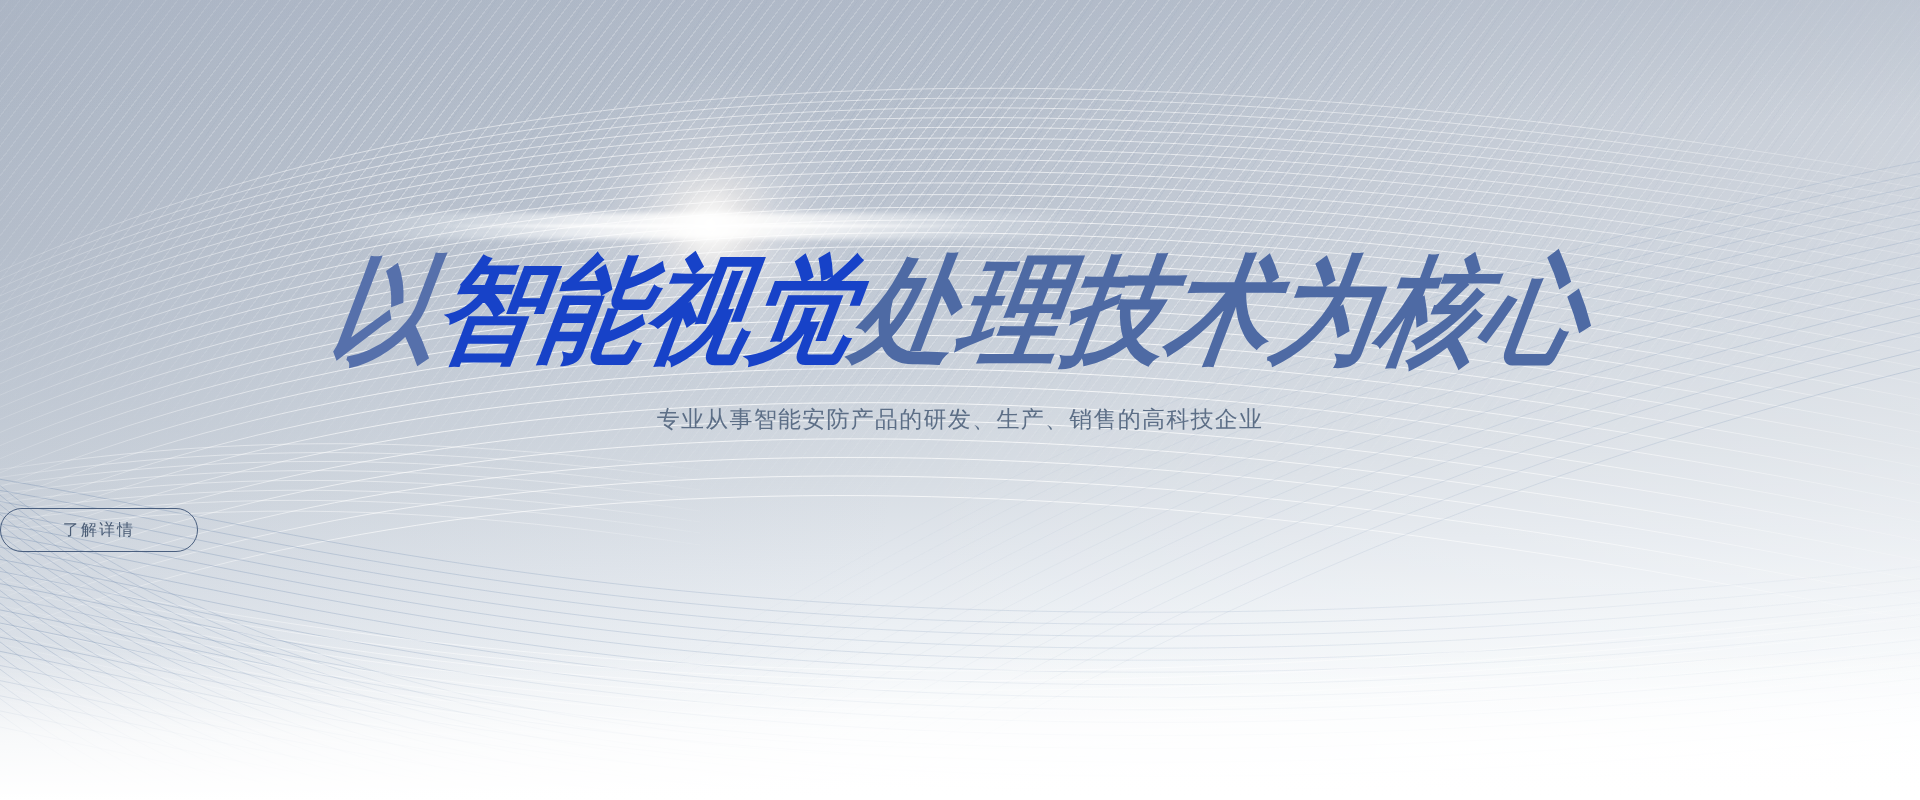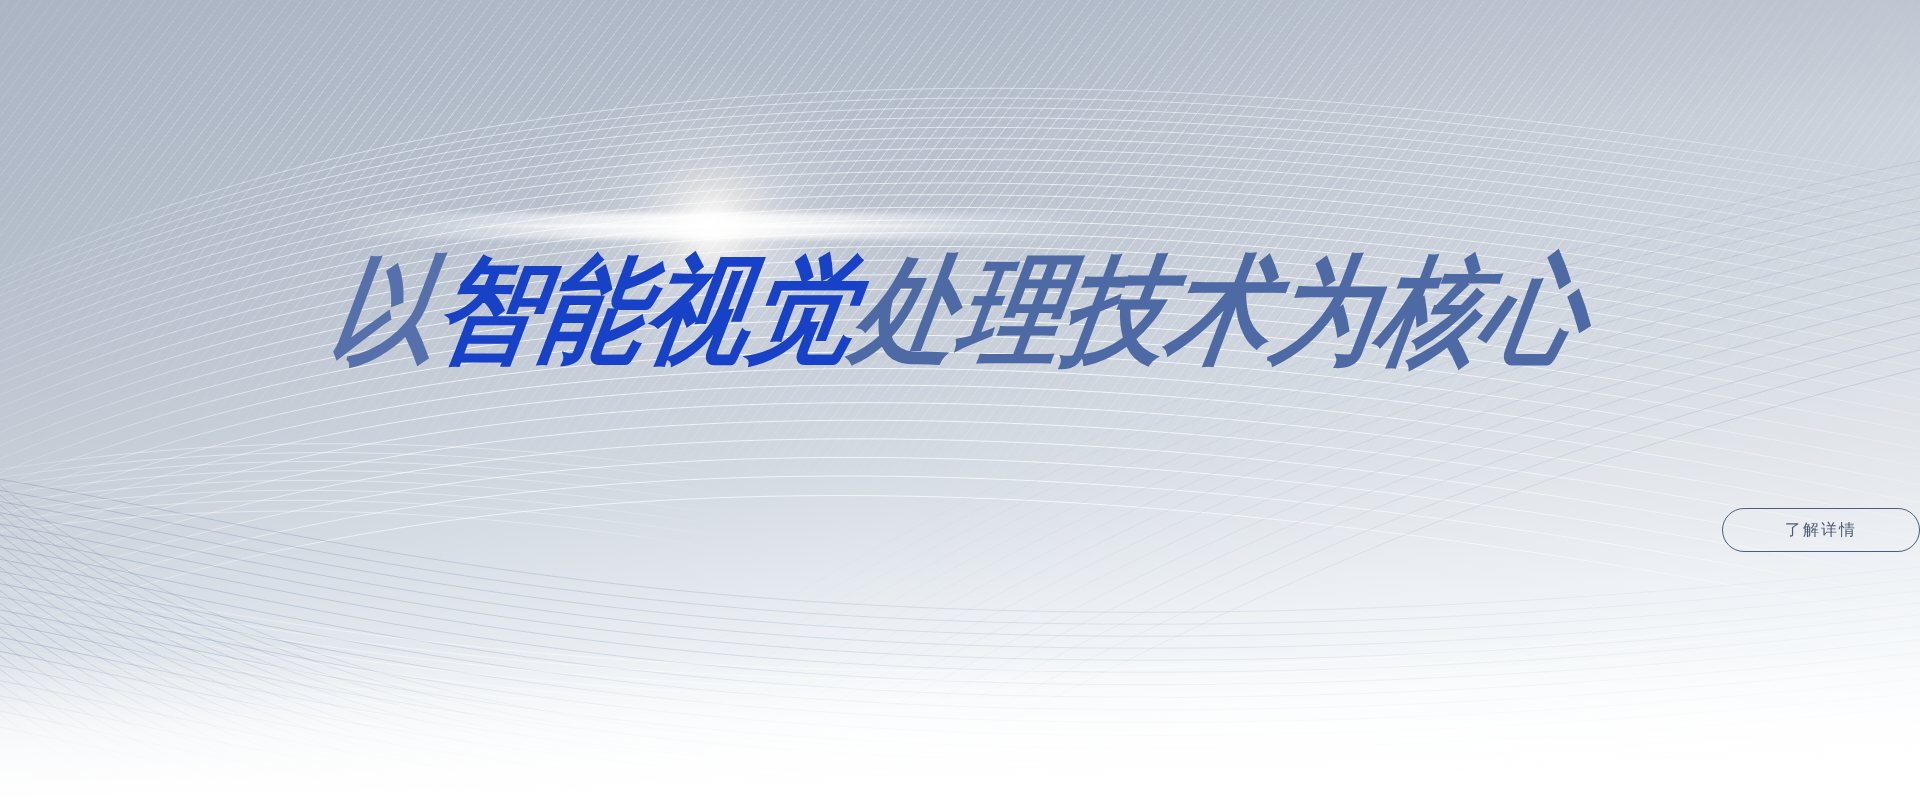--- a/index.html
+++ b/index.html
@@ -201,21 +201,21 @@
     font-weight:400;
     white-space:nowrap;
     user-select:none;
   }
 
   .cta-wrap {
     position:absolute;
     top:508px;
     left:0; right:0;
     display:flex;
-    justify-content:flex-end;
+    justify-content:flex-start;
   }
   .cta-button {
     width:198px;
     height:44px;
     border:1.6px solid #4a5f7f;
     border-radius:24px;
     background:transparent;
     color:#4a5c75;
     font-size:16px;
     letter-spacing:0.13em;
@@ -418,19 +418,20 @@
 
   <div class="top-vignette"></div>
   <div class="bottom-fade"></div>
 
   <div class="content">
 
     <h1 class="headline">
       <span class="seg seg-a">以</span><span class="seg seg-b">智能视觉</span><span class="seg seg-c">处理技术为核心</span>
     </h1>
 
+    <p class="subtitle">专业从事智能安防产品的研发、生产、销售的高科技企业</p>
 
     <div class="cta-wrap">
       <button class="cta-button">了解详情</button>
     </div>
 
   </div>
 </div>
 
 </body></html>

